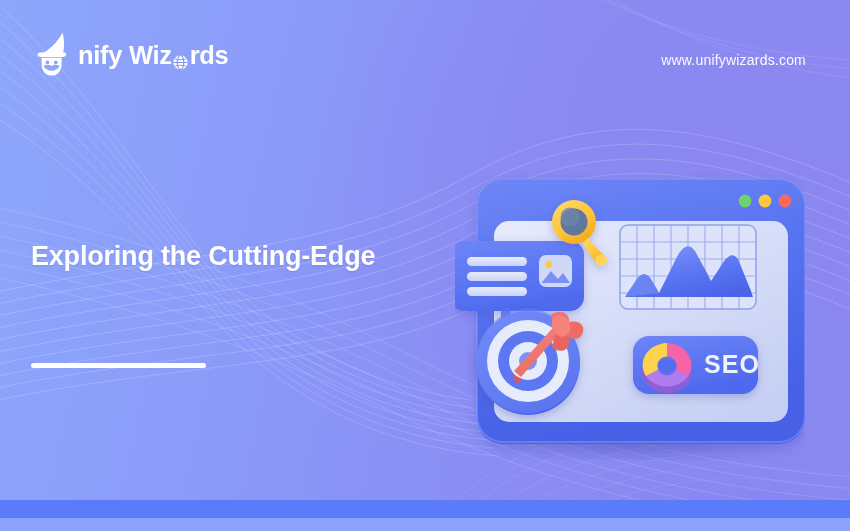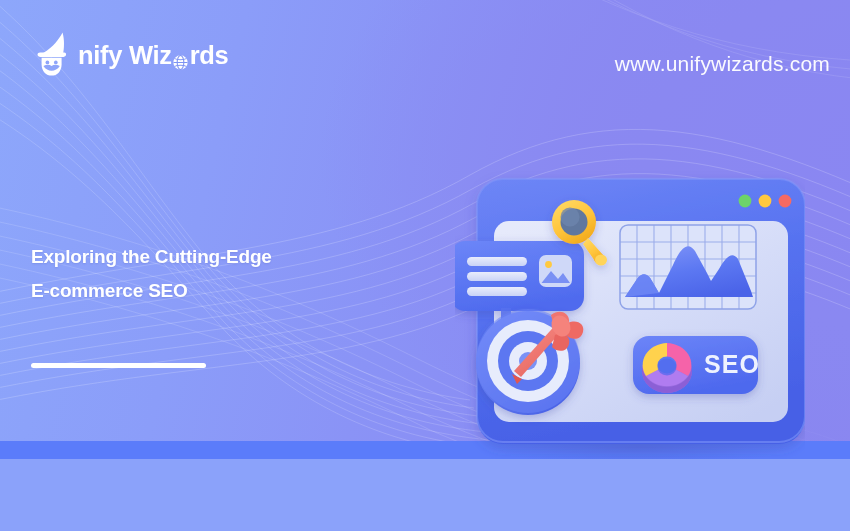--- a/index.html
+++ b/index.html
@@ -6,21 +6,21 @@
   html,body { width:850px; height:531px; overflow:hidden; }
   body {
     font-family:"Liberation Sans", sans-serif;
     background:#8BA2FA;
     position:relative;
   }
 
   
   #banner {
     position:absolute; inset:0;
-    width:850px; height:459px;
+    width:850px; height:518px;
     overflow:hidden;
     background:
       radial-gradient(120% 130% at 112% 34%, #8a86f2 0%, #8a88f1 30%, rgba(138,136,241,0) 62%),
       linear-gradient(103deg, #8da7fb 0%, #8b9df9 26%, #8a93f6 47%, #8a8bf3 68%, #8886f1 88%, #8a86f0 100%);
   }
   #bgwaves { position:absolute; inset:0; width:850px; height:531px; }
   #bottom-bar {
     position:absolute; left:0; right:0; bottom:0; height:18px;
     background:#5B7CFA;
   }
@@ -38,33 +38,33 @@
     font-weight:bold;
     letter-spacing:-0.3px;
     line-height:1;
     white-space:nowrap;
     display:flex; align-items:center;
     position:relative; left:-2px; top:3px;
   }
   #logo-text .globe-a { display:inline-block; width:17px; height:17px; margin:0 0.5px; position:relative; top:2px; }
 
   #site-url {
-    position:absolute; right:20px; top:52px;
+    position:absolute; right:44px; top:52px;
     color:#ffffff;
-    font-size:21px;
+    font-size:14px;
     letter-spacing:0.2px;
     opacity:0.96;
   }
 
   
   #headline {
     position:absolute; left:31px; top:240px;
     width:420px;
     color:#ffffff;
-    font-size:19px;
+    font-size:27px;
     font-weight:bold;
     line-height:33.5px;
     letter-spacing:-0.2px;
     text-shadow:0 1px 2px rgba(60,70,160,0.18);
   }
   #headline .ln { display:block; white-space:nowrap; }
   #divider {
     position:absolute; left:31px; top:363px;
     width:175px; height:5px;
     background:#ffffff; border-radius:3px;
@@ -172,21 +172,20 @@
           </g>
         </svg></span>
         <span>rds</span>
       </div>
   </div>
 
   <div id="site-url">www.unifywizards.com</div>
 
   <div id="headline">
     <span class="ln">Exploring the Cutting-Edge</span>
-    <span class="ln">E-commerce SEO</span>
   </div>
   <div id="divider"></div>
 
   <svg id="illustration" viewBox="0 0 350 295">
     <defs>
       <linearGradient id="frameG" x1="0" y1="0" x2="0.25" y2="1">
         <stop offset="0" stop-color="#6E86F6"></stop>
         <stop offset="0.45" stop-color="#5672F0"></stop>
         <stop offset="1" stop-color="#4660E6"></stop>
       </linearGradient>

